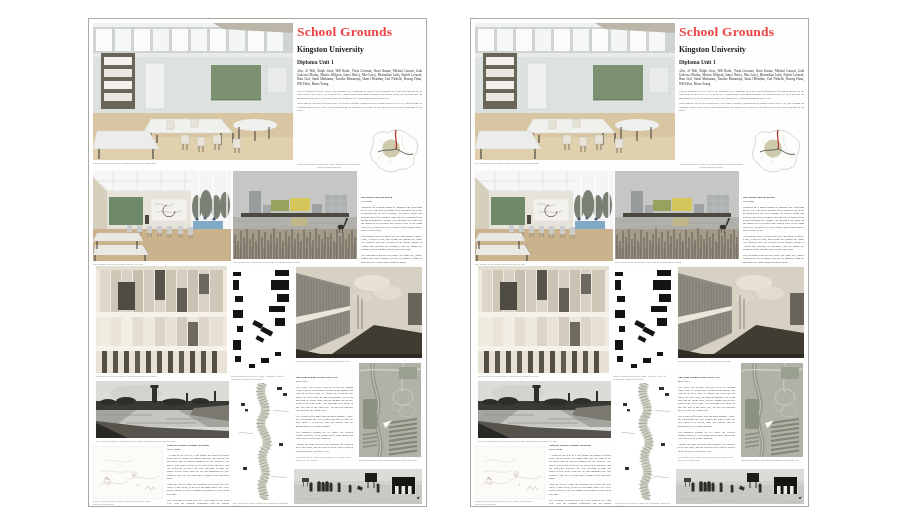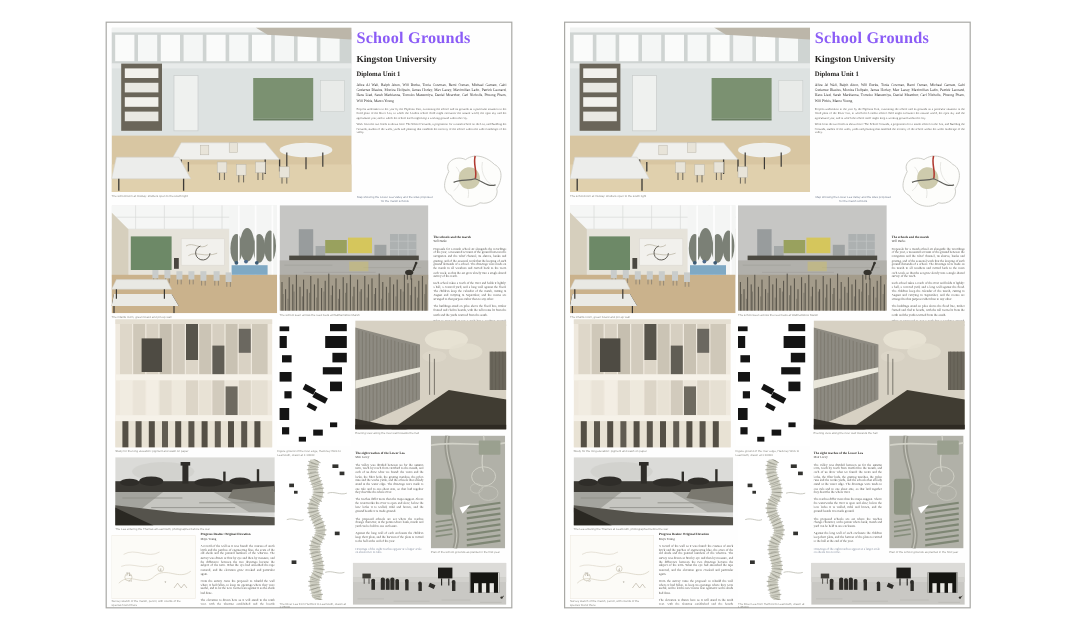--- a/index.html
+++ b/index.html
@@ -3,21 +3,21 @@
 <meta charset="utf-8">
 <style>
 *{margin:0;padding:0;box-sizing:border-box}
 html,body{width:900px;height:524px;background:#ffffff;overflow:hidden}
 body{font-family:"Liberation Serif",serif}
 .stage{position:relative;width:900px;height:524px;background:#fff}
 .poster{position:absolute;top:18px;width:339px;height:489px;background:#fefefe;border:1px solid #a9a9a5}
 .poster.left{left:88px}
 .poster.right{left:470px}
 svg.pic{position:absolute;display:block}
-.title{position:absolute;font-size:13.5px;font-weight:600;color:#8b5cf6;letter-spacing:.2px;white-space:nowrap}
+.title{position:absolute;font-size:13.5px;font-weight:600;color:#ef4444;letter-spacing:.2px;white-space:nowrap}
 .subtitle{position:absolute;font-size:7.8px;font-weight:bold;color:#242220;white-space:nowrap}
 .unit{position:absolute;font-size:5.6px;font-weight:bold;color:#2a2826;white-space:nowrap}
 .names{position:absolute;font-size:3.05px;line-height:1.38;color:#2e2c2a;text-align:justify}
 .intro{position:absolute;font-size:2.5px;line-height:1.32;color:#56544f;text-align:justify}
 .intro p{margin-bottom:2.4px}
 .txt{position:absolute;font-size:2.6px;line-height:1.3;color:#47453f;text-align:justify}
 .txt p{margin-bottom:2.4px}
 .txt .h{font-size:2.75px;font-weight:bold;color:#2f2d29;margin-bottom:.4px;text-align:left}
 .txt .by{font-size:2.6px;color:#2f2d29;margin-bottom:2.2px;text-align:left}
 .txt .note{color:#7d8799;text-align:left}

